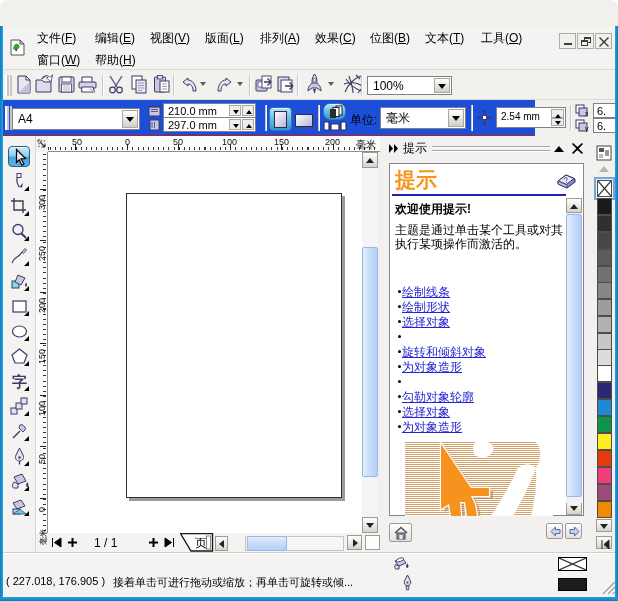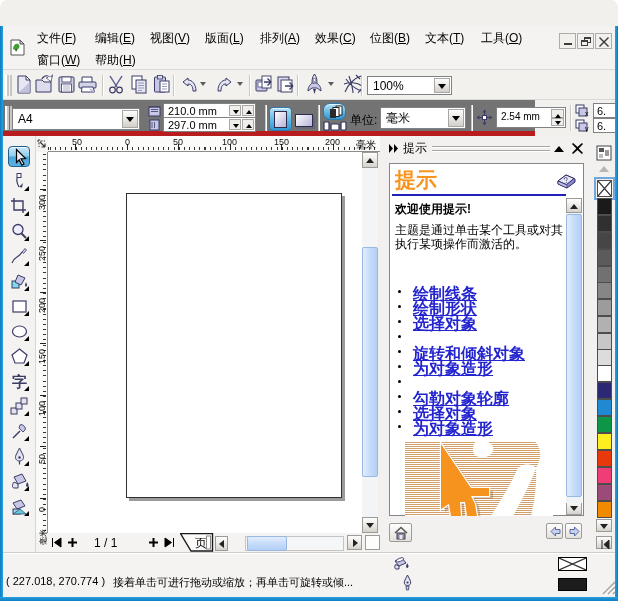--- a/index.html
+++ b/index.html
@@ -23,21 +23,21 @@
   box-shadow:inset 1px 0 0 rgba(255,255,255,.25); }
 #capbtns .cb:last-child { border-right:none; }
 
 #menubar { position:absolute; left:3px; top:26px; width:612px; height:44px;
   background:#f4f3f1; border-bottom:1px solid #dbd9d5; }
 .mitem { position:absolute; font-size:12px; color:#000; white-space:nowrap; }
 
 #stdbar { position:absolute; left:3px; top:70px; width:612px; height:30px;
   background:#f2f1ee; border-bottom:1px solid #dbd9d5; }
 #propbar { position:absolute; left:3px; top:100px; width:532px; height:36px;
-  background:#737373; border-bottom:5px solid #b91c1c; }
+  background:#1d4ed8; border-bottom:1px solid #b91c1c; }
 .grip { position:absolute; width:7px; border-left:2px solid #fff; background:
    linear-gradient(90deg,#c9c7c3 0 2px, transparent 2px 3px, #c9c7c3 3px 5px, transparent 5px); }
 .tsep { position:absolute; width:2px; border-left:1px solid #c9c7c3; border-right:1px solid #fff; }
 .combo { position:absolute; background:#fff; border:1px solid #7f8285; }
 .combo .fld { position:absolute; left:5px; top:50%; transform:translateY(-50%);
   font-size:12px; color:#000; }
 .drop { position:absolute; right:1px; top:1px; bottom:1px; width:16px;
   background:linear-gradient(#fefefe,#e4e2dd 60%, #d2cfc9); border:1px solid #a9a7a3; }
 .drop:after { content:""; position:absolute; left:50%; top:50%; margin:-2px 0 0 -4px;
   border:4px solid transparent; border-top:5px solid #000; }
@@ -68,21 +68,21 @@
   background-size:100% 100%;
   border:1px solid #98b8e2; border-radius:2px; }
 .thumbh { position:absolute; background:linear-gradient(#e3eefc,#c6dcf9 50%,#b4d0f7);
   border:1px solid #98b8e2; border-radius:2px; }
 #vscroll { position:absolute; left:362px; top:152px; width:16px; height:381px; background:#f2f4f6; }
 #navbar { position:absolute; left:36px; top:533px; width:344px; height:20px; background:#f4f3f1; }
 
 #docker { position:absolute; left:380px; top:136px; width:212px; height:417px; background:#f2f1ef; }
 #dkcontent { position:absolute; left:9px; top:27px; width:195px; height:353px;
   background:#fff; border:1px solid #87858a; }
-.link { font-size:16px; color:#2425cf; text-decoration:underline; position:absolute; left:23px; white-space:nowrap;font-weight:bold; }
+.link { font-size:12px; color:#2425cf; text-decoration:underline; position:absolute; left:12px; white-space:nowrap; }
 .bullet { position:absolute; left:8px; width:3px; height:3px; background:#000; border-radius:50%; }
 
 #palette { position:absolute; left:592px; top:136px; width:23px; height:417px; background:#f2f1ef; }
 .sw { position:absolute; left:5px; width:15px; height:17px; border:1px solid #4d4d4d; }
 
 #status { position:absolute; left:3px; top:553px; width:612px; height:44px;
   background:#f4f3f1; border-top:1px solid #fff; box-shadow:0 -1px 0 #cfcdc9; font-size:11px; }
 
 #bleft { position:absolute; left:0; top:26px; width:3px; height:575px;
   background:linear-gradient(90deg,#0a7dc0,#2aa0dd); }
@@ -587,21 +587,21 @@
   <div class="sbtn" style="left:4px;top:383px;width:16px;height:13px">
         <div class="arr" style="margin:-2px 0 0 -4px;border:4px solid transparent;border-top:5px solid #222"></div>
       </div>
   <div class="sbtn" style="left:4px;top:400px;width:16px;height:13px">
         <svg class="abs" style="left:3px;top:3px" width="10" height="9" viewBox="0 0 10 9">
           <path d="M2 0 V9 M9 0 L4 4.5 L9 9 Z" fill="#222" stroke="#222"></path>
         </svg>
       </div>
 </div>
 <div id="status">
-  <span class="abs" style="left:3px;top:21px">( 227.018, 270.774 )</span>
+  <span class="abs" style="left:3px;top:21px">( 227.018, 176.905 )</span>
   <span class="abs" style="left:110px;top:21px">接着单击可进行拖动或缩放；再单击可旋转或倾...</span>
   <svg class="abs" style="left:388px;top:1px" width="19" height="17" viewBox="0 0 19 17">
     <path d="M4 6 L11 3 L15 8 L8 11 Z" fill="#c8c8e6" stroke="#3b3b66"></path>
     <path d="M8 11 L8 14 L5 14 C3.5 14 3.5 11 4.5 9.5 Z" fill="#e3e3f1" stroke="#3b3b66"></path>
     <path d="M15 11 C15 13.5 17.5 13.5 17.5 11 C17.5 9.7 16.3 9.2 16.3 8 Z" fill="#3b3b66"></path>
     <ellipse cx="9" cy="4.8" rx="4" ry="1.6" fill="#fff" stroke="#3b3b66" stroke-width=".8" transform="rotate(-20 9 4.8)"></ellipse>
       </svg>
   <svg class="abs" style="left:398px;top:20px" width="13" height="19" viewBox="0 0 13 19">
     <path d="M6.5 1 L9 6 C10.5 9 9.5 11.5 6.5 11.5 C3.5 11.5 2.5 9 4 6 Z" fill="#e3e3f1" stroke="#3b3b66"></path>
     <path d="M5 12 H8 L7.5 16 H5.5 Z" fill="#c8c8e6" stroke="#3b3b66" stroke-width=".8"></path>

